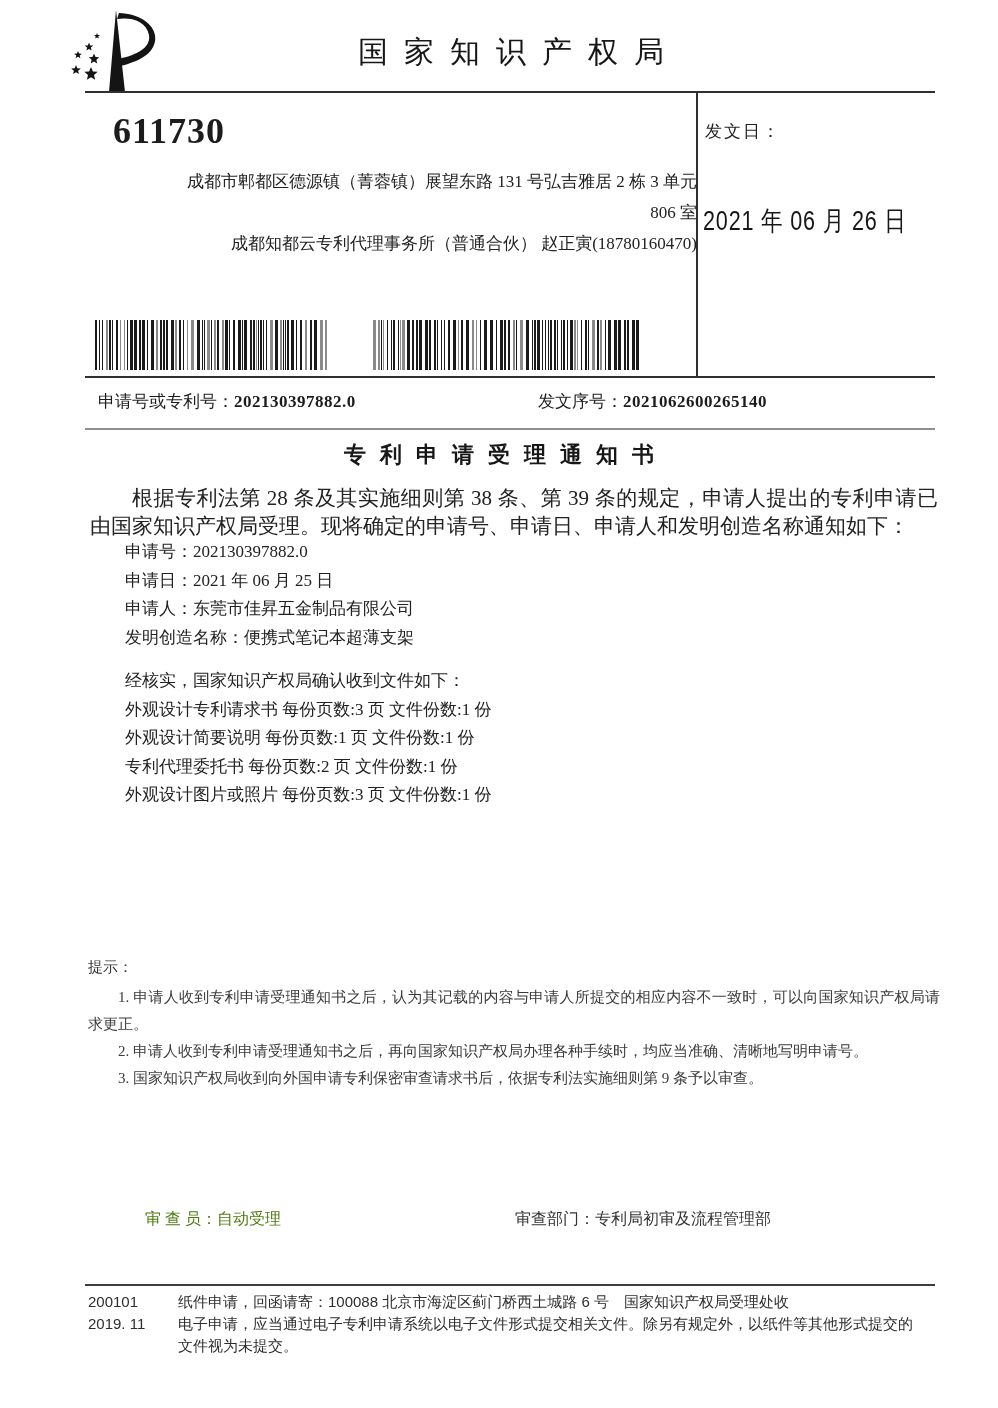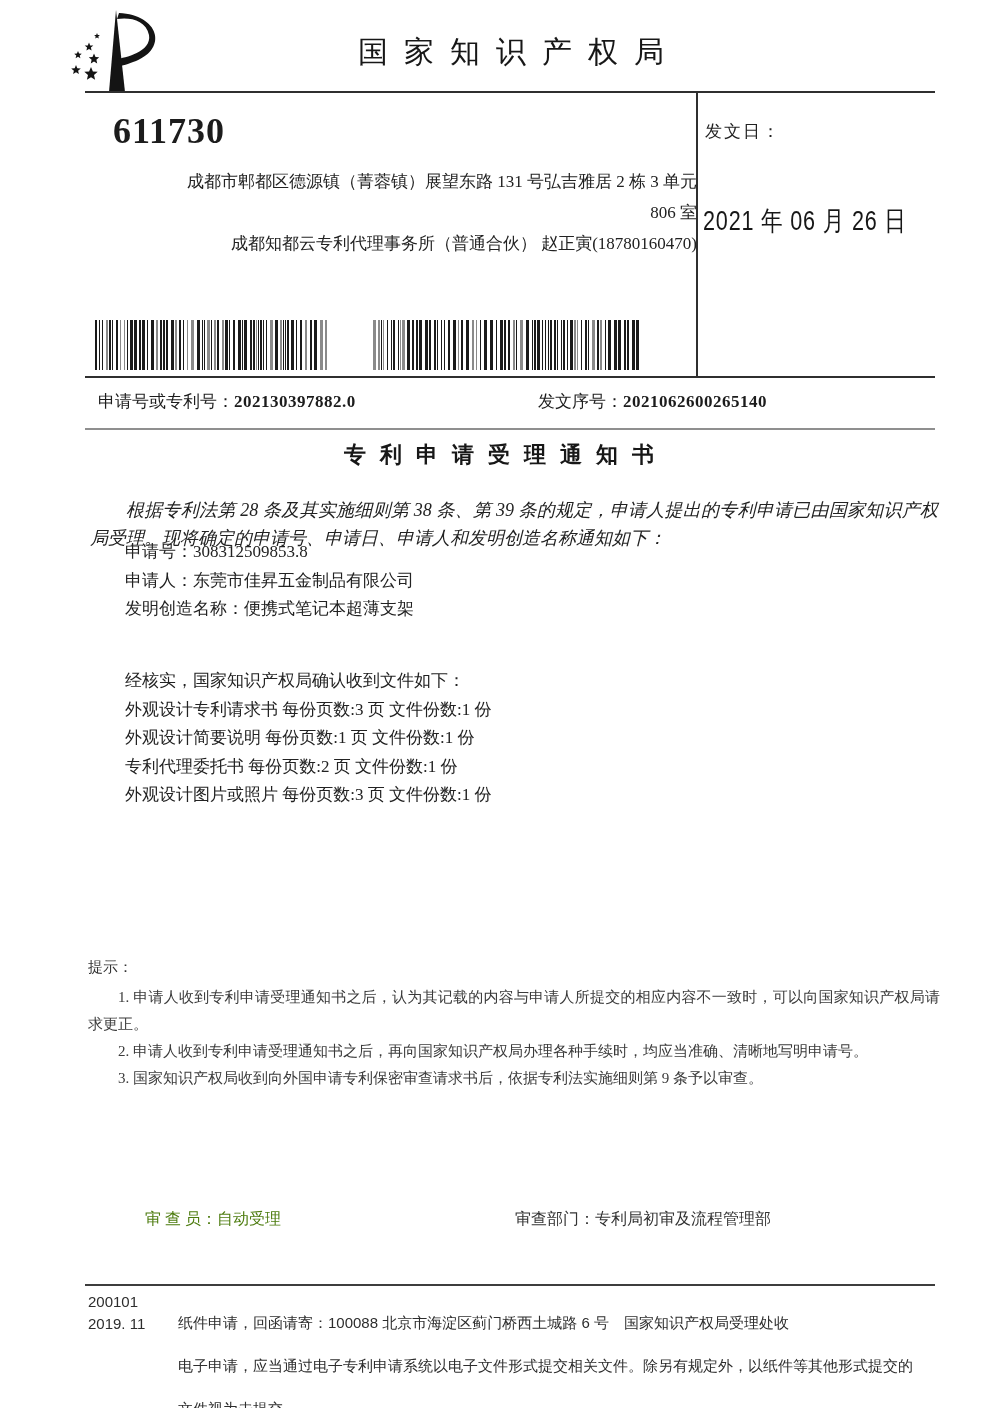--- a/index.html
+++ b/index.html
@@ -50,42 +50,42 @@
   .num-bold   { font-weight:bold; letter-spacing:0.5px; }
 
   
   .notice-title {
     left:0; top:440px; width:998px; text-align:center;
     font-size:22px; font-weight:bold; letter-spacing:14px; text-indent:14px;
     font-family:"Liberation Sans","DejaVu Sans",sans-serif; color:#171717;
   }
 
   
-  .intro { left:90px; top:496px; width:848px; font-size:18px; line-height:28px;
-           text-align:justify; text-indent:2em; color:#222;font-style:italic; }
+  .intro { left:90px; top:484px; width:848px; font-size:21px; line-height:28px;
+           text-align:justify; text-indent:2em; color:#222; }
   .fields { left:125px; top:538px; font-size:17px; line-height:28.5px; color:#222; }
   .fields div { white-space:nowrap; }
   .docs { left:125px; top:667px; font-size:17px; line-height:28.5px; color:#222; }
   .docs div { white-space:nowrap; }
 
   
   .tips-label { left:88px; top:958px; font-size:15px; color:#333; }
   .tips { left:88px; top:984px; width:852px; font-size:15px; line-height:27px; color:#3a3a3a; }
   .tips p { margin:0; text-align:justify; text-indent:2em; }
 
   
   .examiner-row   { left:145px; top:1209px; font-size:16px; color:#4d7c0f; white-space:nowrap; }
   .department-row { left:515px; top:1209px; font-size:16px; color:#333; white-space:nowrap; }
 
   
   .footer-codes { left:88px; top:1291px; font-size:15px; line-height:22px;
                   font-family:"Liberation Sans","DejaVu Sans",sans-serif; color:#2d2d2d; }
   .footer-text  { left:178px; top:1291px; width:762px; font-size:15px; line-height:22px;
                   font-family:"Liberation Sans","DejaVu Sans",sans-serif; color:#2d2d2d; }
-  .footer-text div { white-space:nowrap;margin-top:21px; }
+  .footer-text div { white-space:nowrap; }
 </style>
 </head>
 <body>
 
 <div class="page">
 
   <svg class="abs" style="left:64px;top:8px;" width="104" height="86" viewBox="0 0 104 86" id="logo-svg" aria-hidden="true">
     <polygon points="52,2 61,84 45,84" fill="#141414"></polygon>
     <path d="M55,5 C95,7 104,40 72,53 C64,56 58,58 54,58 L53,51 C60,50 88,44 85,27 C82,12 66,9 53,11 Z" fill="#141414"></path>
   <polygon points="33.0,25.0 33.8,26.9 35.9,27.1 34.3,28.4 34.8,30.4 33.0,29.4 31.2,30.4 31.7,28.4 30.1,27.1 32.2,26.9" fill="#141414"></polygon>
@@ -250,21 +250,22 @@
   </div>
   <div class="abs serial-row">
     <span>发文序号：</span><span class="num-bold">2021062600265140</span>
   </div>
 
   <div class="abs notice-title">专利申请受理通知书</div>
 
   <div class="abs intro">根据专利法第 28 条及其实施细则第 38 条、第 39 条的规定，申请人提出的专利申请已由国家知识产权局受理。现将确定的申请号、申请日、申请人和发明创造名称通知如下：</div>
 
   <div class="abs fields">
-    <div>申请号：308312509853.8</div>
+    <div>申请号：202130397882.0</div>
+    <div>申请日：2021 年 06 月 25 日</div>
     <div>申请人：东莞市佳昇五金制品有限公司</div>
     <div>发明创造名称：便携式笔记本超薄支架</div>
   </div>
 
   <div class="abs docs">
     <div>经核实，国家知识产权局确认收到文件如下：</div>
     <div>外观设计专利请求书 每份页数:3 页  文件份数:1 份</div>
     <div>外观设计简要说明 每份页数:1 页  文件份数:1 份</div>
     <div>专利代理委托书 每份页数:2 页  文件份数:1 份</div>
     <div>外观设计图片或照片 每份页数:3 页  文件份数:1 份</div>

